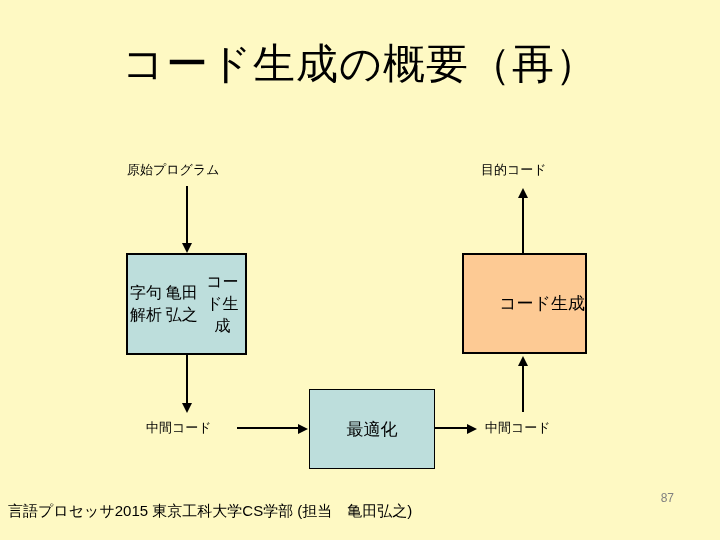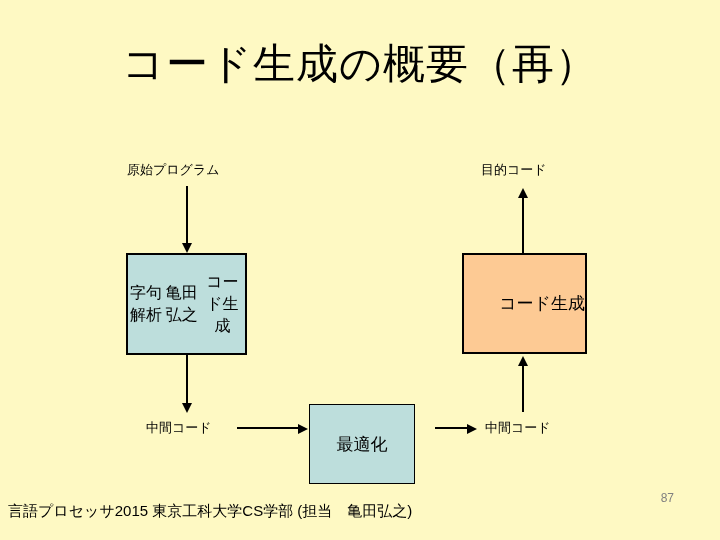--- a/index.html
+++ b/index.html
@@ -31,21 +31,21 @@
     box-sizing:border-box;
     border:2px solid #000;
     display:flex;
     flex-direction:row;
     align-items:center;
     justify-content:center;
     text-align:center;
     font-size:16px;
   }
   .box-frontend { left:126px; top:253px; width:121px; height:102px; line-height:22px; }
-  .box-optimizer { left:309px; top:404px; width:106px; height:80px; border-width:1px; font-size:17px; }
+  .box-optimizer { left:309px; top:389px; width:126px; height:80px; border-width:1px; font-size:17px; }
   .box-codegen  { left:462px; top:253px; width:125px; height:101px; font-size:17px; }
   .vline { position:absolute; width:2px; background:#000; }
   .hline { position:absolute; height:2px; background:#000; }
   .head-down {
     position:absolute; width:0; height:0;
     border-left:5px solid transparent; border-right:5px solid transparent;
     border-top:10px solid #000;
   }
   .head-up {
     position:absolute; width:0; height:0;

